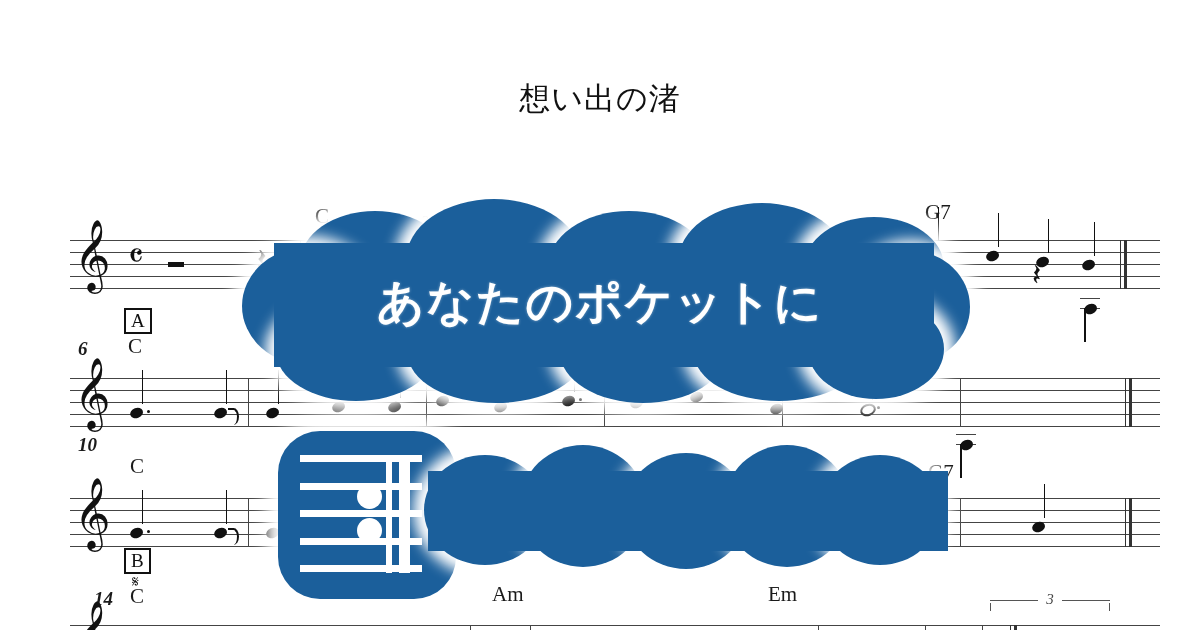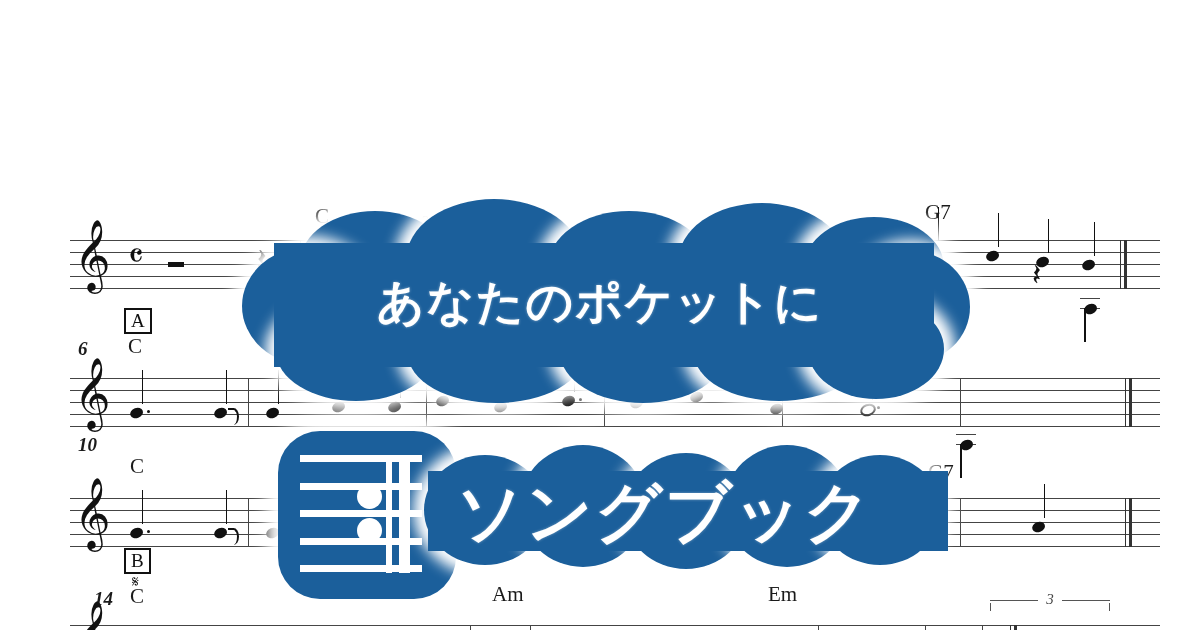--- a/index.html
+++ b/index.html
@@ -140,20 +140,21 @@
     text-shadow:0 0 3px rgba(255,255,255,.4);
   }
 </style>
 </head>
 <body>
 
 <div id="stage">
 
   <div class="sheet">
 
+    <div class="score-title">想い出の渚</div>
 
     <div class="system" style="top:240px;">
       <div class="staff">
         <div class="line l0"></div>
           <div class="line l1"></div>
           <div class="line l2"></div>
         <div class="line l3"></div>
           <div class="line l4"></div>
       </div>
       <div class="glyph clef" style="left:4px;">𝄞</div>
@@ -497,16 +498,15 @@
           <div class="ln b"></div>
           <div class="ln c"></div>
         <div class="ln d"></div>
           <div class="ln e"></div>
         <div class="bt thin"></div>
           <div class="bt thick"></div>
         <div class="nh n1"></div>
           <div class="nh n2"></div>
       </div>
 
-      <div class="brand-text">ソングブック</div>
     </div>
   </div>
 </div>
 
 </body></html>

